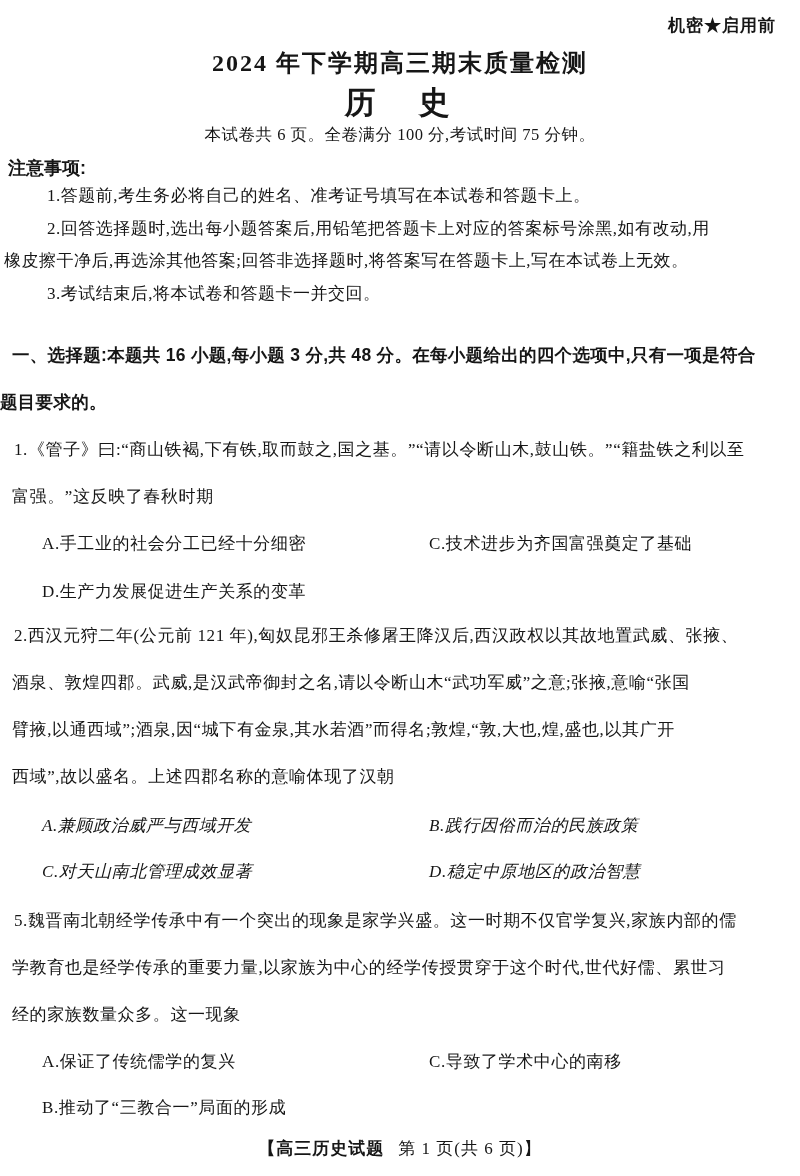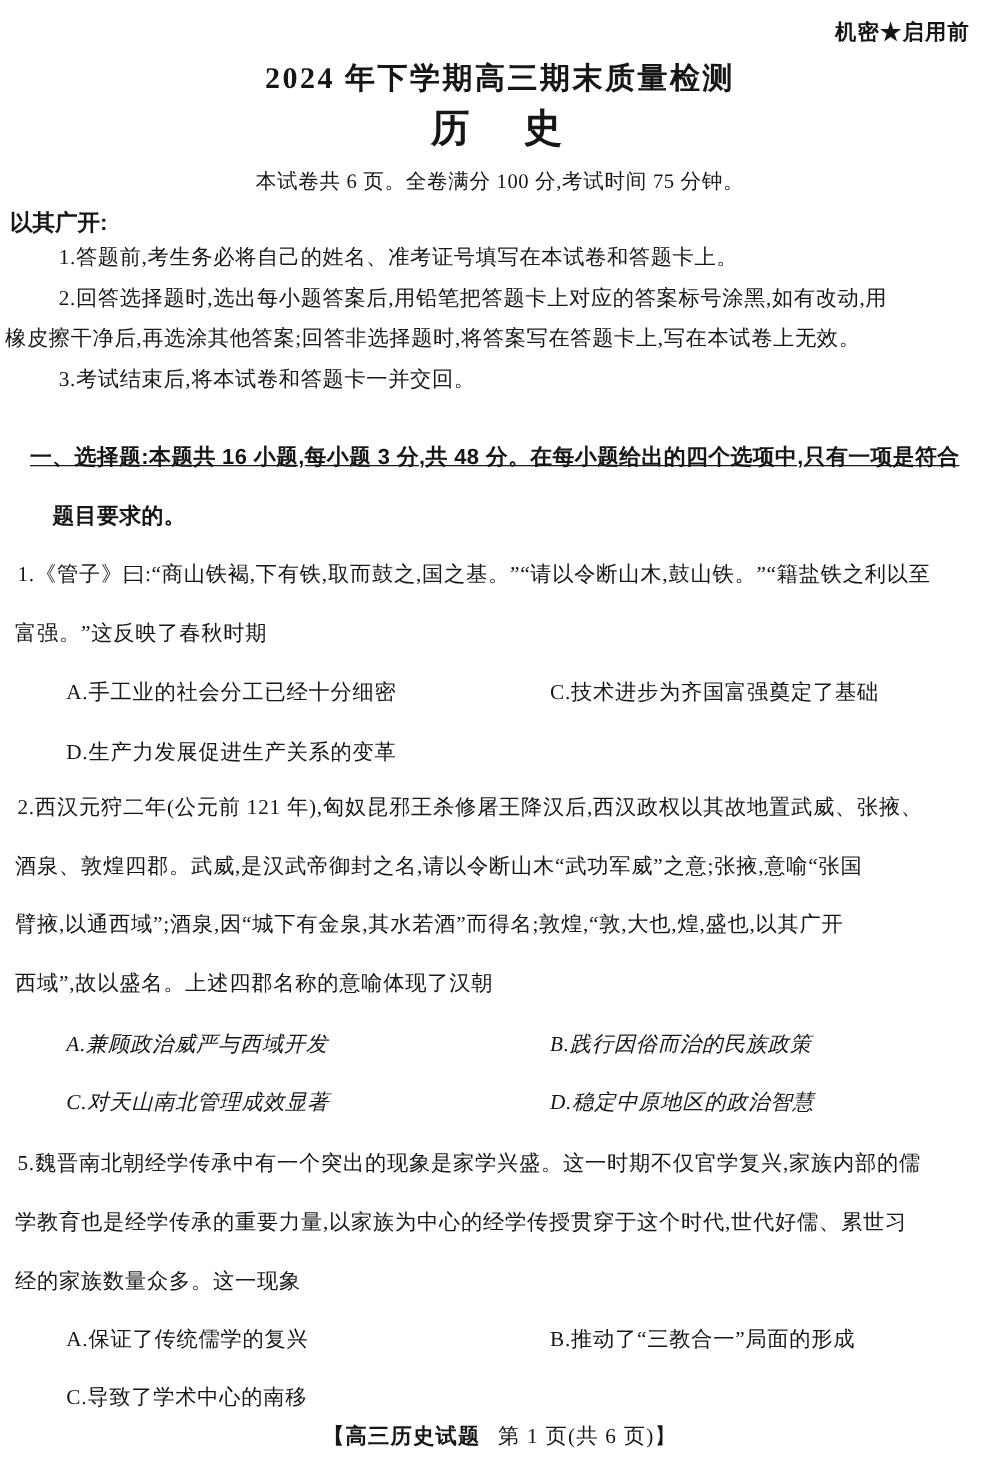--- a/index.html
+++ b/index.html
@@ -32,21 +32,20 @@
   .subject {
     margin-top: 2px;
     text-align: center;
     font-family: "Liberation Sans", "DejaVu Sans", sans-serif;
     font-weight: bold;
     font-size: 31px;
     line-height: 42px;
     letter-spacing: 6px;
   }
   .info {
-    margin-top: 10px;
     text-align: center;
     font-size: 16.5px;
     line-height: 22px;
     letter-spacing: 0.5px;
   }
   .notice-head {
     margin-top: 10px;
     padding-left: 8px;
     font-family: "Liberation Sans", "DejaVu Sans", sans-serif;
     font-weight: bold;
@@ -63,34 +62,34 @@
   .nline.flush { padding-left: 4px; }
   .section { margin-top: 22px; }
   .sline {
     font-family: "Liberation Sans", "DejaVu Sans", sans-serif;
     font-weight: bold;
     font-size: 17.5px;
     line-height: 47px;
     letter-spacing: 0.3px;
     white-space: nowrap;
   }
-  .sline.first { padding-left: 24px; text-decoration: underline; }
-  .sline.cont  { padding-left: 42px; }
+  .sline.first { padding-left: 12px; }
+  .sline.cont  { }
   .qline {
     font-size: 17px;
     line-height: 47px;
     letter-spacing: 0.6px;
     white-space: nowrap;
   }
   .qline.first { padding-left: 14px; }
   .qline.cont  { padding-left: 12px; }
   .opts {
     display: grid;
     grid-template-columns: 387px 1fr;
-    padding-left: 53px;
+    padding-left: 42px;
     font-size: 17px;
     letter-spacing: 0.6px;
   }
   .opts.h48 > span { line-height: 48px; }
   .opts.h46 > span { line-height: 46px; }
   .opts > span { display: block; white-space: nowrap; }
   .q2 { margin-top: -4px; }
   .q2opts { margin-top: 3px; font-style: italic; }
   .q3 { margin-top: 2px; }
   .q3opts { margin-top: 1px; }
@@ -110,21 +109,21 @@
 </style>
 </head>
 <body>
 
 <div class="secret">机密★启用前</div>
 
 <div class="title">2024 年下学期高三期末质量检测</div>
 <div class="subject">历　史</div>
 <div class="info">本试卷共 6 页。全卷满分 100 分,考试时间 75 分钟。</div>
 
-<div class="notice-head">以其广开:</div>
+<div class="notice-head">注意事项:</div>
 <div>
   <div class="nline item">1.答题前,考生务必将自己的姓名、准考证号填写在本试卷和答题卡上。</div>
   <div class="nline item">2.回答选择题时,选出每小题答案后,用铅笔把答题卡上对应的答案标号涂黑,如有改动,用</div>
   <div class="nline flush">橡皮擦干净后,再选涂其他答案;回答非选择题时,将答案写在答题卡上,写在本试卷上无效。</div>
   <div class="nline item">3.考试结束后,将本试卷和答题卡一并交回。</div>
 </div>
 
 <div class="section">
   <div class="sline first">一、选择题:本题共 16 小题,每小题 3 分,共 48 分。在每小题给出的四个选项中,只有一项是符合</div>
   <div class="sline cont">题目要求的。</div>
@@ -152,20 +151,20 @@
     <span>D.稳定中原地区的政治智慧</span>
   </div>
 </div>
 
 <div class="q3">
   <div class="qline first">5.魏晋南北朝经学传承中有一个突出的现象是家学兴盛。这一时期不仅官学复兴,家族内部的儒</div>
   <div class="qline cont">学教育也是经学传承的重要力量,以家族为中心的经学传授贯穿于这个时代,世代好儒、累世习</div>
   <div class="qline cont">经的家族数量众多。这一现象</div>
   <div class="opts h46 q3opts">
     <span>A.保证了传统儒学的复兴</span>
+    <span>C.导致了学术中心的南移</span>
     <span>B.推动了“三教合一”局面的形成</span>
-    <span>C.导致了学术中心的南移</span>
   </div>
 </div>
 
 <div class="footer">
   <span class="fbold">【高三历史试题</span><span class="fnorm">第 1 页(共 6 页)】</span>
 </div>
 
 </body></html>

